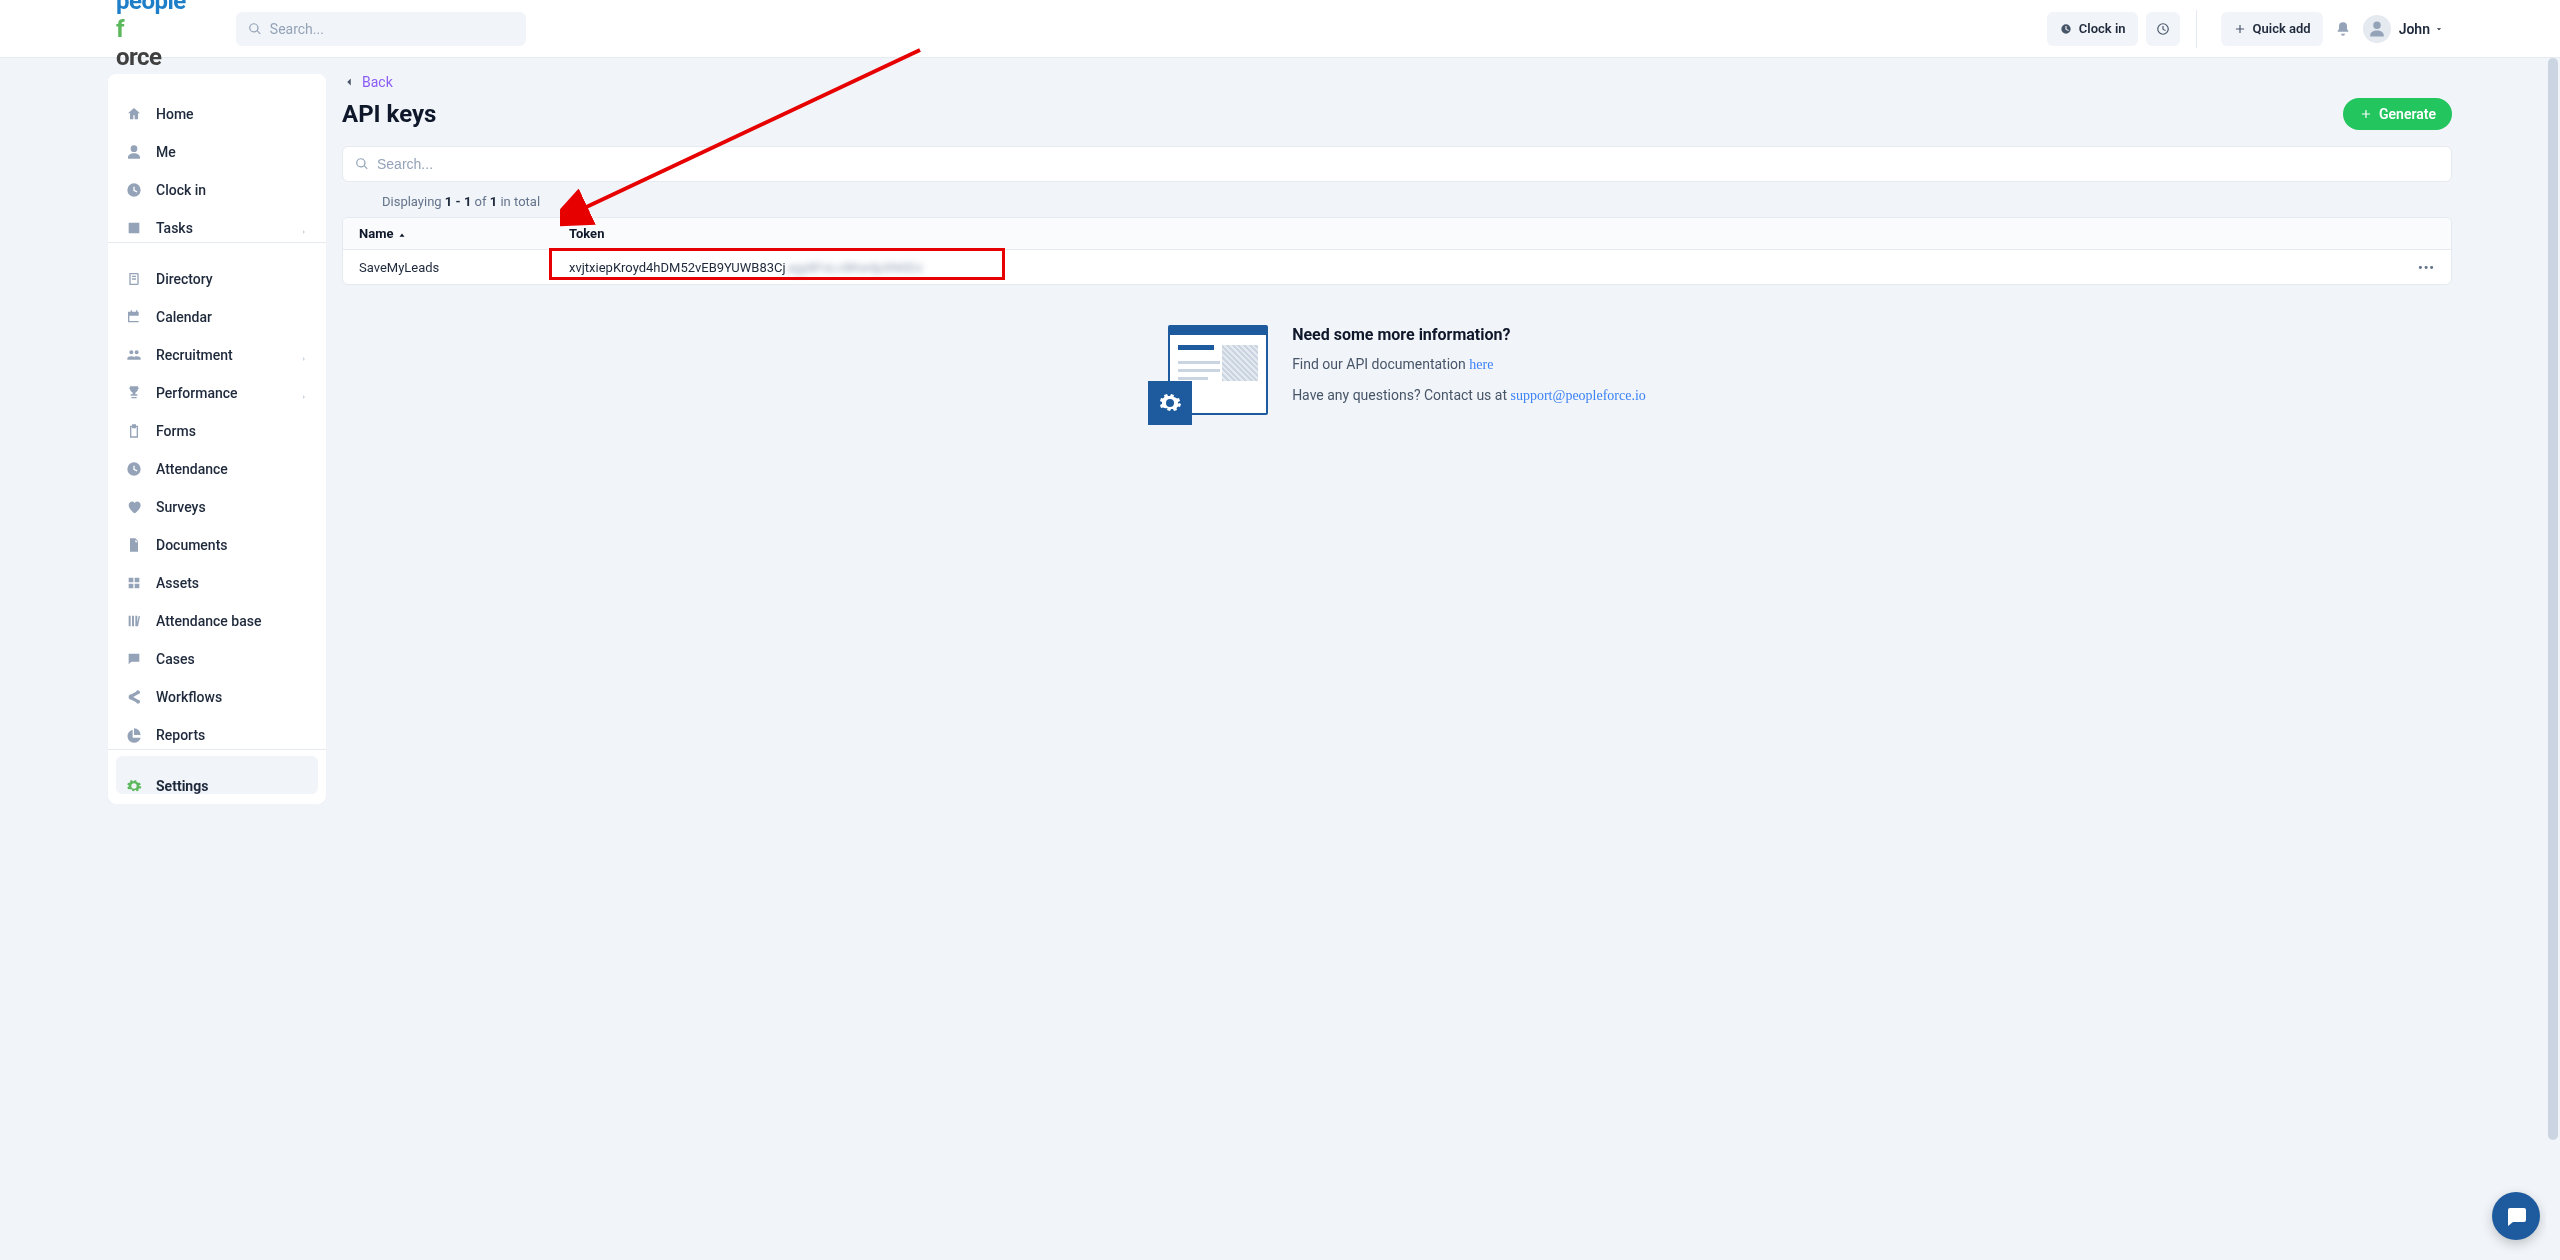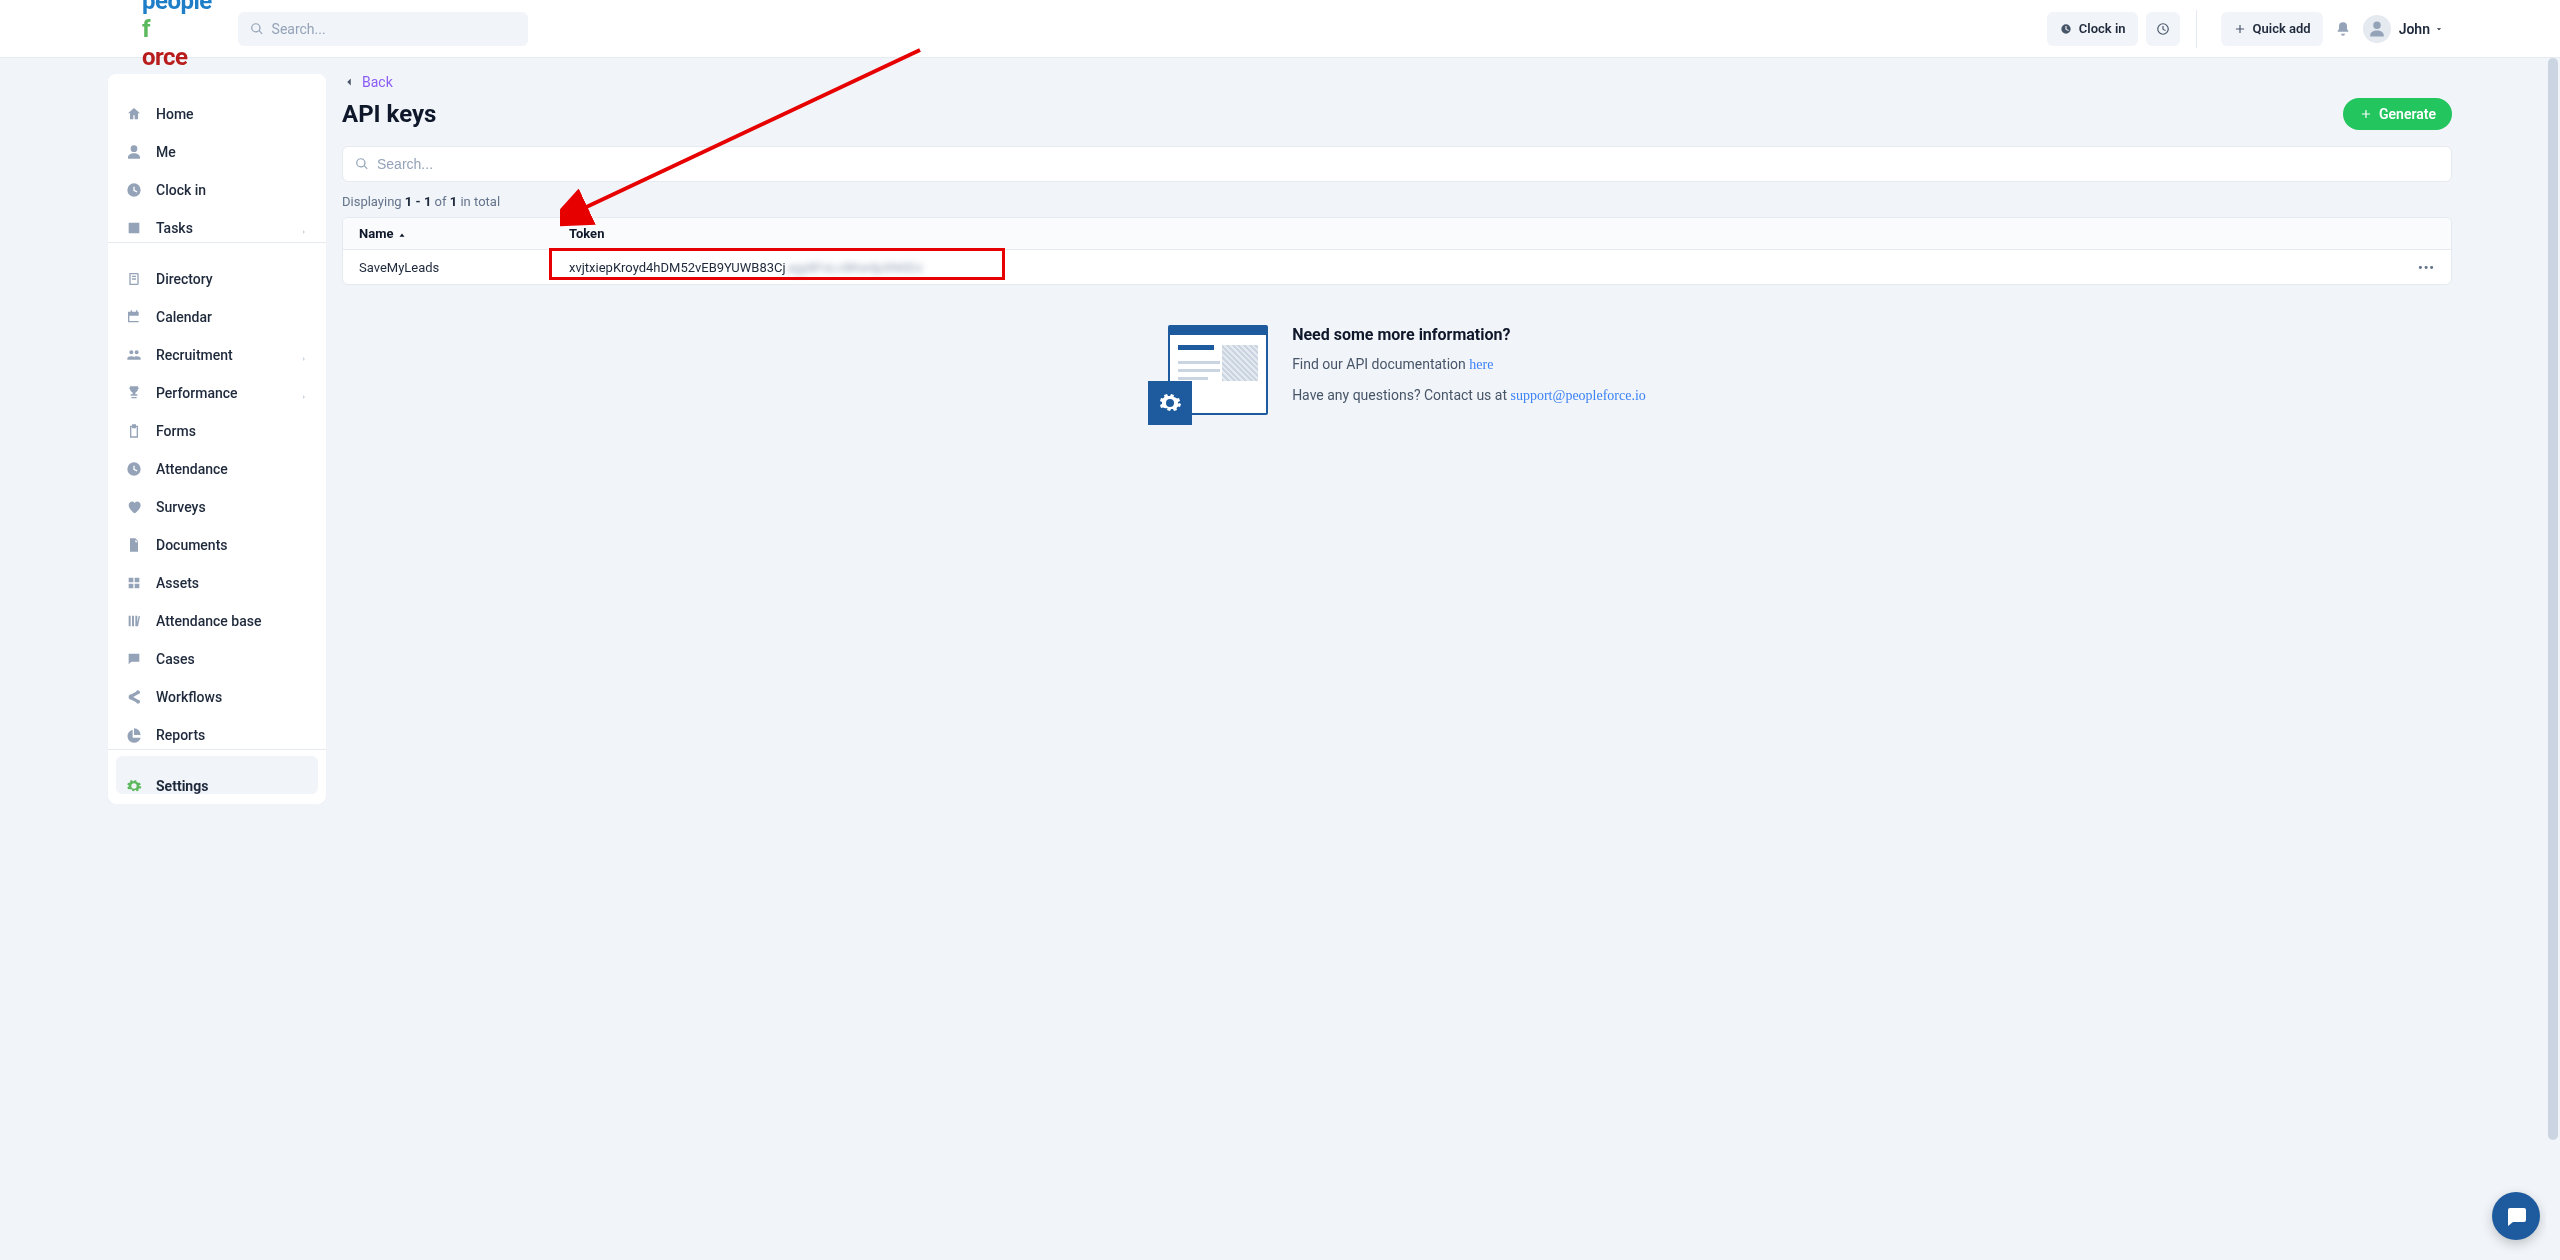--- a/index.html
+++ b/index.html
@@ -3,21 +3,21 @@
 <meta charset="utf-8">
 <style>
 * { margin: 0; padding: 0; box-sizing: border-box; }
 body { font-family: -apple-system, BlinkMacSystemFont, "Segoe UI", Roboto, "Helvetica Neue", Arial, sans-serif; background: #f1f4f8; color: #1e293b; font-size: 14px; }
 
 
 .header { height: 58px; background: #fff; border-bottom: 1px solid #e5e9f0; display: flex; align-items: center; padding: 0 16px; position: relative; }
 .logo { display: flex; align-items: baseline; font-weight: 700; font-size: 24px; letter-spacing: -0.5px; margin-left: 100px; margin-right: 50px; flex-direction: column; }
 .logo .p1 { color: #1e7ec8; }
 .logo .p2 { color: #5cb85c; }
-.logo .p3 { color: #b91c1c; margin-left: 26px; }
+.logo .p3 { color: #404040; }
 
 .search-top { flex: 0 0 290px; height: 34px; background: #f1f4f8; border-radius: 6px; display: flex; align-items: center; padding: 0 12px; color: #94a3b8; }
 .search-top svg { width: 14px; height: 14px; fill: #94a3b8; margin-right: 8px; }
 
 .header-spacer { flex: 1; }
 
 .btn-header { height: 34px; background: #f1f4f8; border-radius: 6px; display: inline-flex; align-items: center; padding: 0 12px; font-weight: 600; color: #1e293b; margin-left: 8px; cursor: pointer; font-size: 13px; }
 .btn-header svg { width: 14px; height: 14px; fill: #475569; margin-right: 6px; }
 .btn-header.icon-only { padding: 0 10px; }
 .btn-header.icon-only svg { margin-right: 0; }
@@ -52,21 +52,21 @@
 .title-row { display: flex; align-items: center; margin-bottom: 16px; }
 .page-title { font-size: 24px; font-weight: 700; color: #0f172a; }
 .btn-generate { margin-left: auto; background: #22c55e; color: #fff; height: 32px; border-radius: 18px; display: inline-flex; align-items: center; padding: 12px 16px; font-weight: 600; cursor: pointer; font-size: 14px; }
 .btn-generate svg { width: 14px; height: 14px; fill: #fff; margin-right: 6px; }
 
 .search-box { width: 100%; height: 36px; background: #fff; border: 1px solid #e5e9f0; border-radius: 6px; display: flex; align-items: center; padding: 0 12px; margin-bottom: 12px; }
 .search-box svg { width: 14px; height: 14px; fill: #94a3b8; margin-right: 8px; }
 .search-box input { flex: 1; border: none; outline: none; font-size: 14px; color: #1e293b; background: transparent; }
 .search-box input::placeholder { color: #94a3b8; }
 
-.displaying { color: #64748b; font-size: 13px; margin-bottom: 8px; }
+.displaying { color: #64748b; font-size: 13px; margin-bottom: 8px; margin-left: 40px; }
 .displaying b { color: #1e293b; font-weight: 700; }
 
 .table { background: #fff; border: 1px solid #e5e9f0; border-radius: 6px; overflow: hidden; }
 .table-head { display: flex; align-items: center; height: 32px; padding: 0 16px; border-bottom: 1px solid #e5e9f0; font-weight: 700; font-size: 13px; color: #0f172a; background: #fafbfc; }
 .col-name { width: 210px; display: flex; align-items: flex-end; gap: 4px; }
 .col-token { flex: 1; }
 .col-actions { width: 40px; text-align: right; }
 .sort-icon { width: 10px; height: 10px; fill: #0f172a; }
 
 .table-row { display: flex; align-items: center; height: 34px; padding: 0 16px; font-size: 13px; position: relative; }

